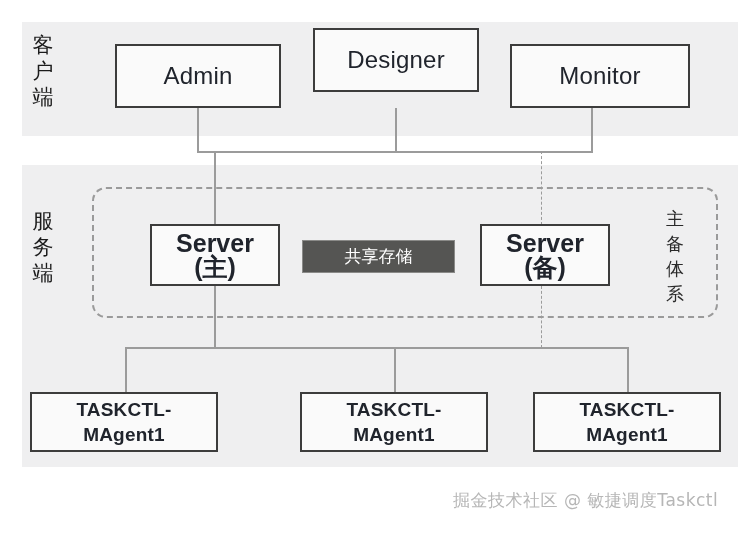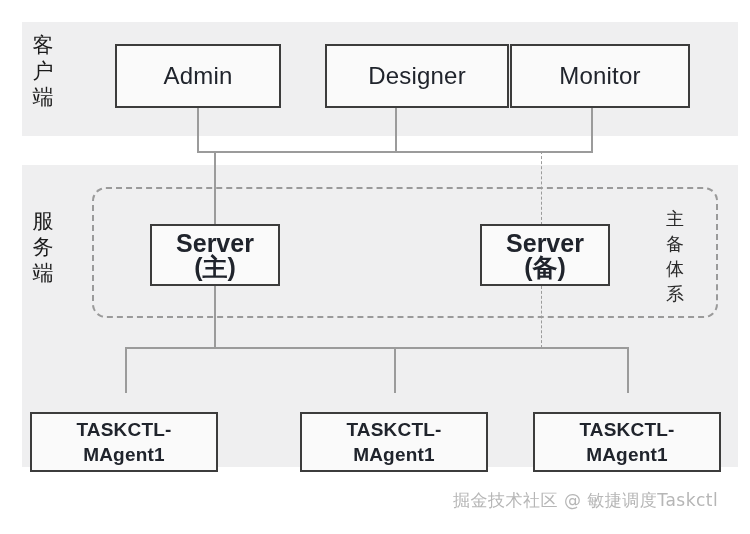--- a/index.html
+++ b/index.html
@@ -76,26 +76,25 @@
     font-weight: 700;
     line-height: 24px;
     white-space: pre-line;
   }
   .node.agent {
     font-size: 19px;
     font-weight: 700;
     line-height: 25px;
     white-space: pre-line;
     letter-spacing: 0.2px;
-    margin-top: 20px;
   }
 
   
   #node-admin    { left: 115px; top: 44px;  width: 166px; height: 64px; }
-  #node-designer { left: 313px; top: 44px;  width: 184px; height: 64px; margin-left: 12px; }
+  #node-designer { left: 313px; top: 28px;  width: 166px; height: 64px; }
   #node-monitor  { left: 510px; top: 44px;  width: 180px; height: 64px; }
 
   
   #node-server-primary { left: 150px; top: 224px; width: 130px; height: 62px; }
   #node-server-backup  { left: 480px; top: 224px; width: 130px; height: 62px; }
 
   
   #node-storage {
     position: absolute;
     left: 302px;
@@ -221,20 +220,21 @@
 备
 体
 系</div>
 
   <div class="node client" id="node-admin">Admin</div>
   <div class="node client" id="node-designer">Designer</div>
   <div class="node client" id="node-monitor">Monitor</div>
 
   <div class="node server" id="node-server-primary">Server
 (主)</div>
+  <div id="node-storage">共享存储</div>
   <div class="node server" id="node-server-backup">Server
 (备)</div>
 
   <div class="node agent" id="node-agent-1">TASKCTL-
 MAgent1</div>
   <div class="node agent" id="node-agent-2">TASKCTL-
 MAgent1</div>
   <div class="node agent" id="node-agent-3">TASKCTL-
 MAgent1</div>
 

